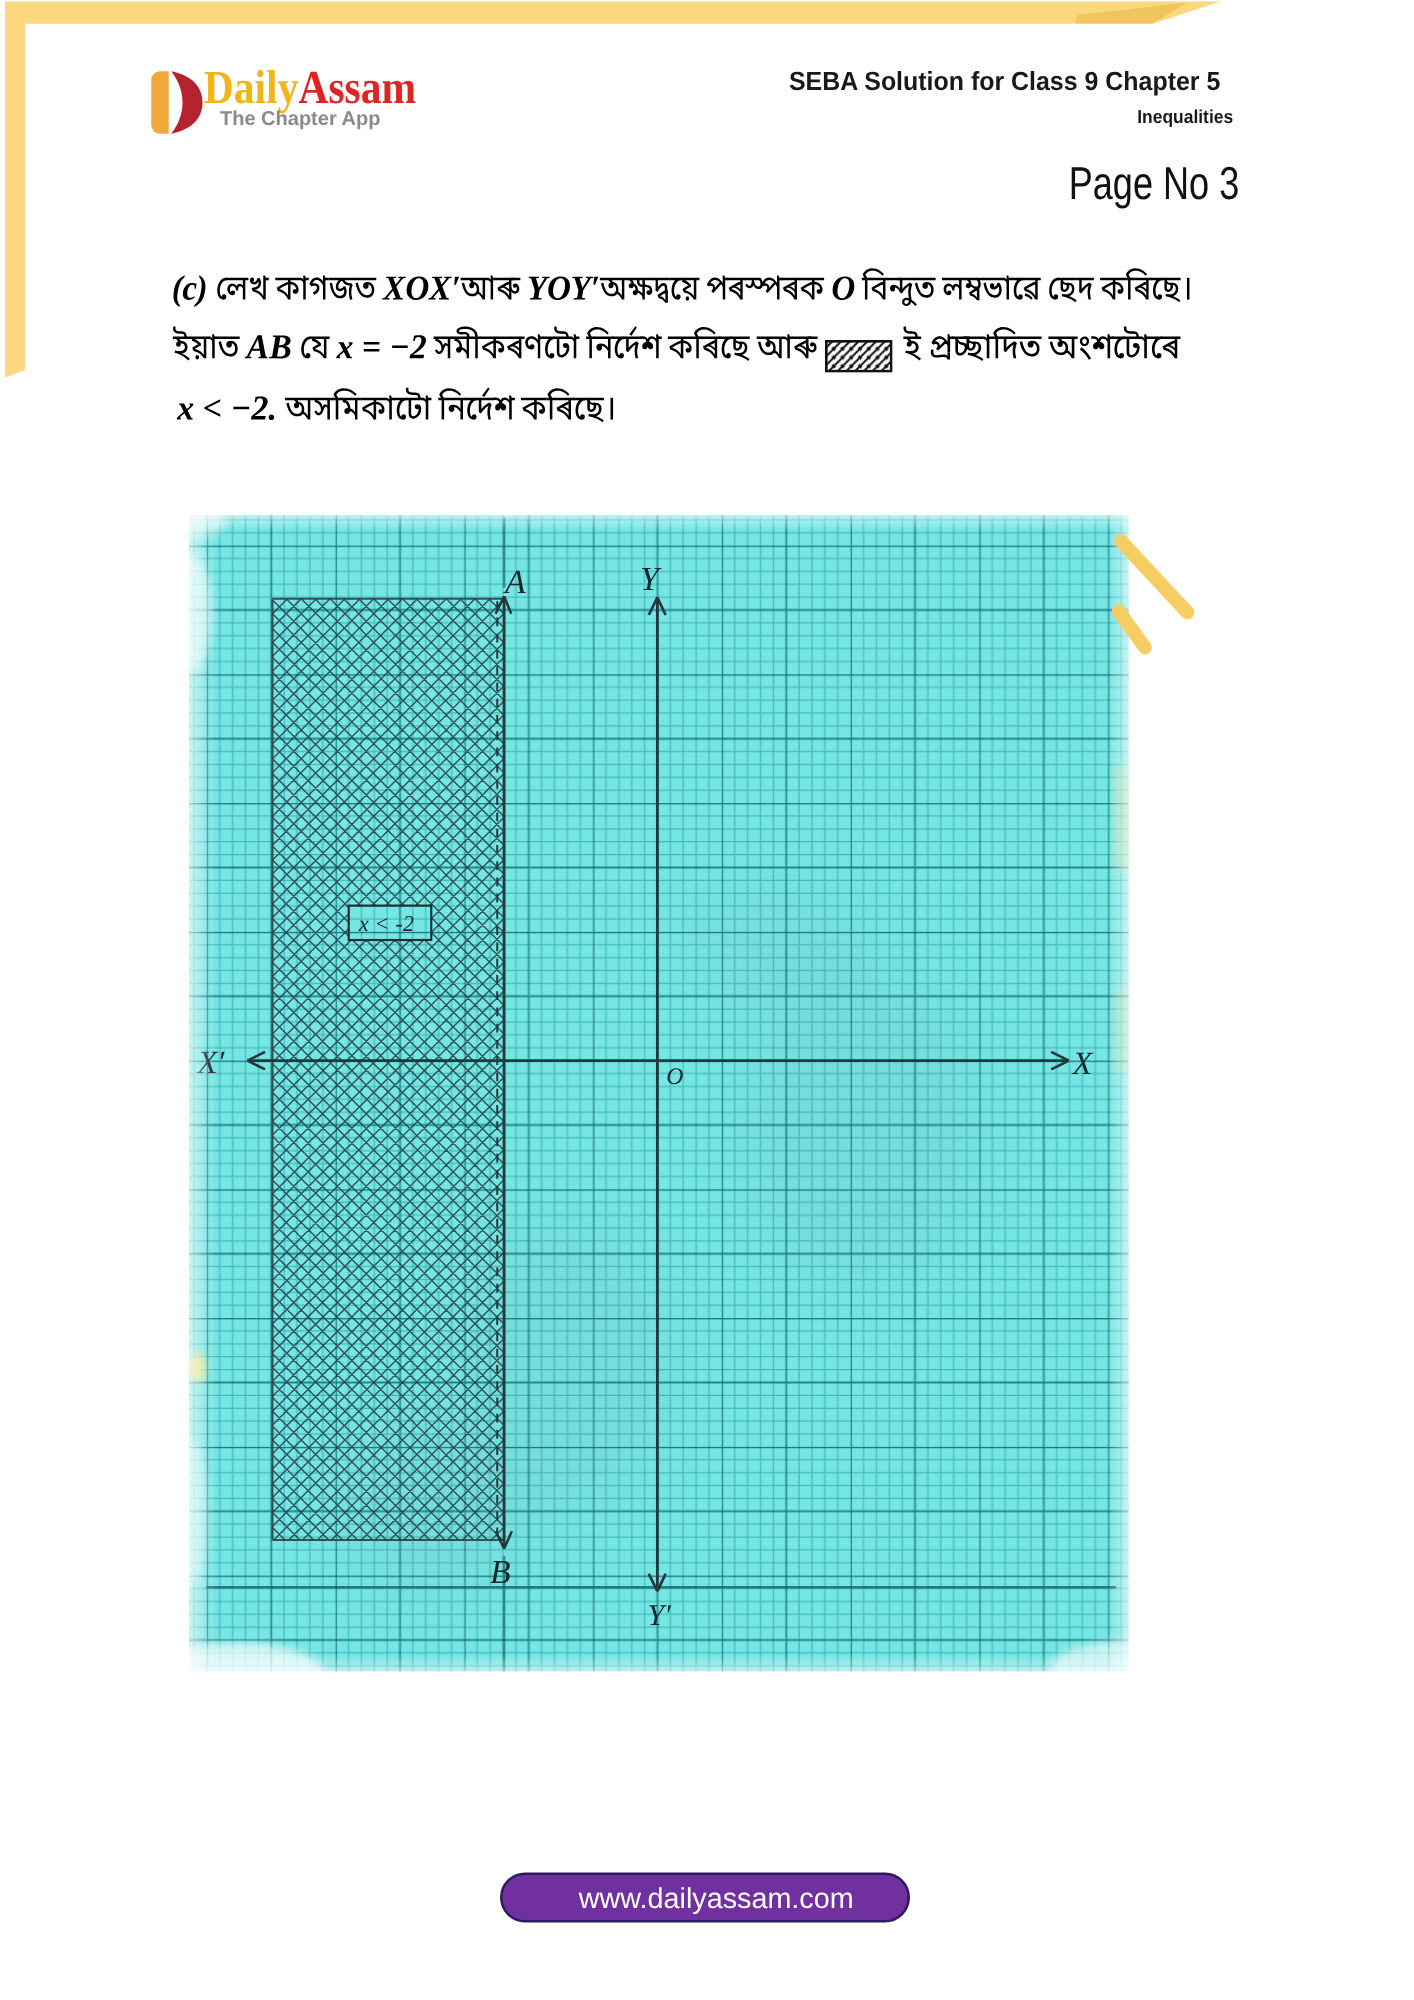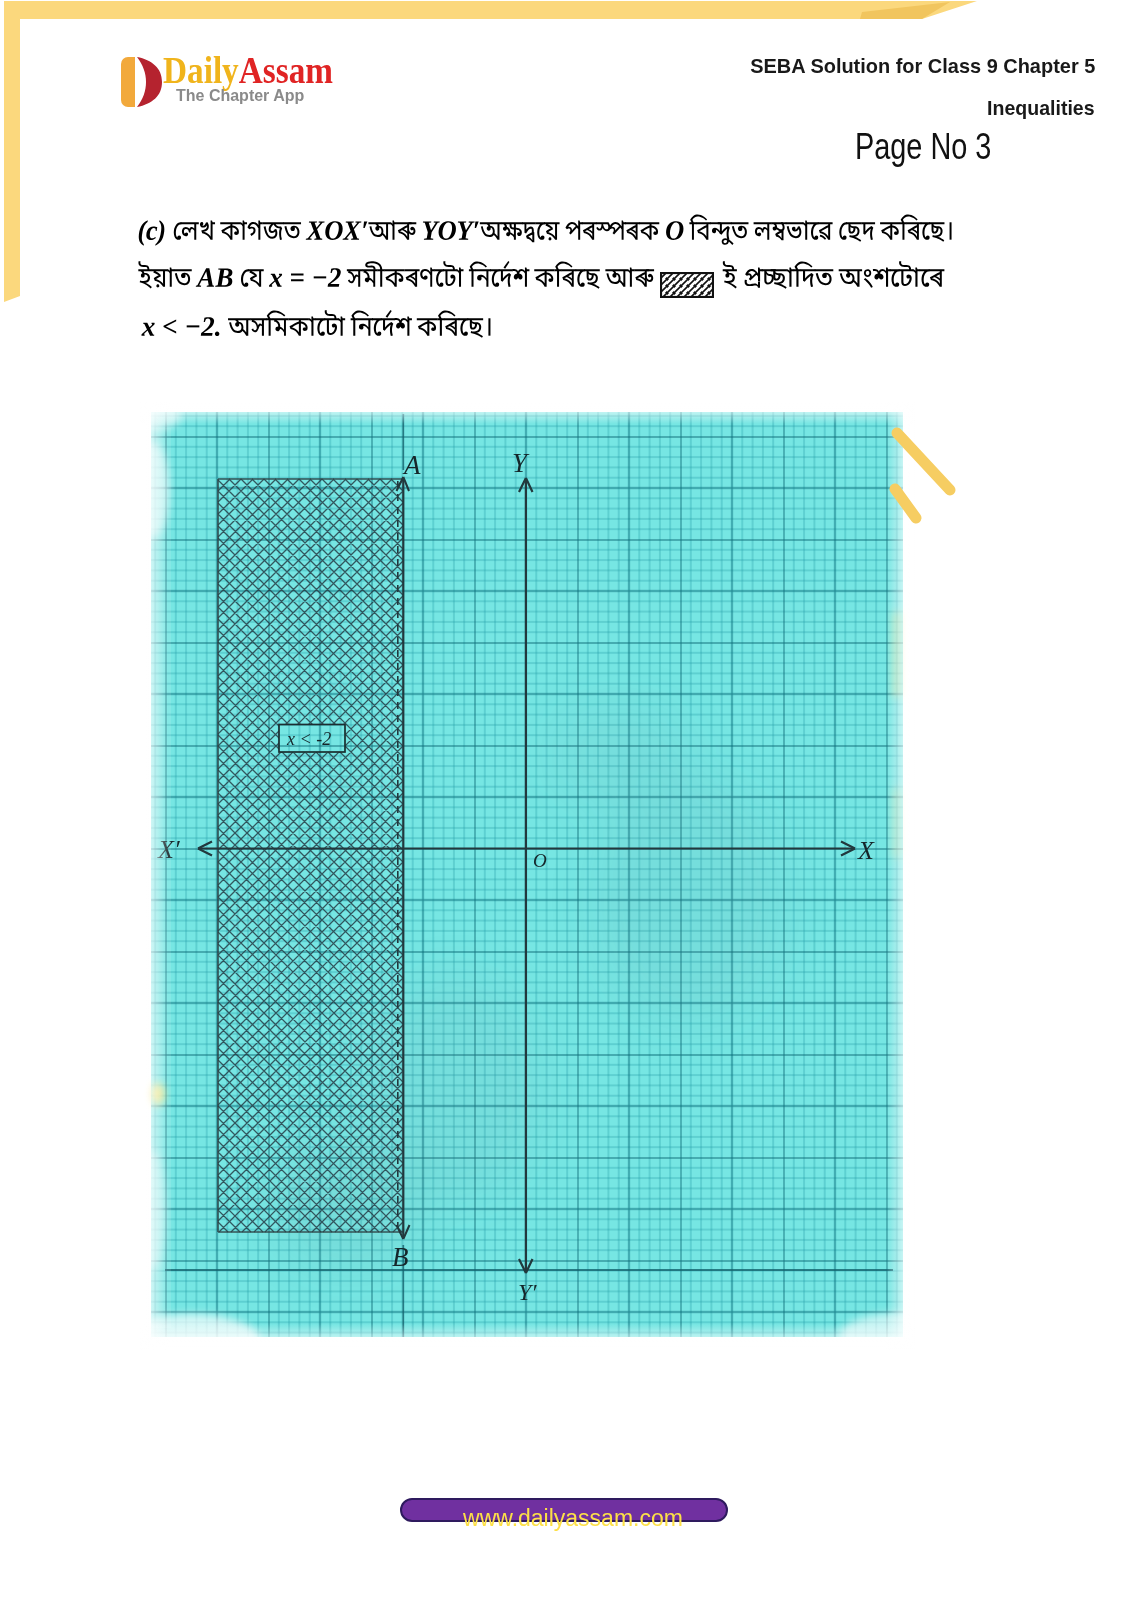--- a/index.html
+++ b/index.html
@@ -1,17 +1,17 @@
 <!DOCTYPE html>
 <html><head>
 <meta charset="utf-8">
 <style>
 html,body{margin:0;padding:0;background:#fff;}
 #page{position:relative;width:1131px;height:1600px;background:#fff;overflow:hidden;font-family:"Liberation Sans",sans-serif;text-decoration:underline;}
-.hdr{position:absolute;right:36px;text-align:right;font-weight:bold;color:#191919;}
+.hdr{position:absolute;right:36px;text-align:center;font-weight:bold;color:#191919;}
 </style>
 </head>
 <body>
 <div id="page">
 
 <div style="position:absolute;left:0;top:0;width:1000px;height:310px;background:#fbd87d;clip-path:polygon(4px 1px,977px 1px,922px 19px,20px 19px,20px 296px,4px 302px);"></div>
 
 <div style="position:absolute;left:860px;top:2px;width:95px;height:17px;background:#f1c55e;clip-path:polygon(2px 10px,90px 0px,62px 17px,0px 17px);"></div>
 
 <div style="position:absolute;left:121px;top:57px;width:14px;height:50px;background:#f2a93b;border-radius:7px 0 0 7px;"></div>
@@ -19,21 +19,21 @@
 <svg style="position:absolute;left:134px;top:56px;" width="30" height="52" viewBox="0 0 30 52">
       <path d="M3 1 C18 4 28 12 28 26 C28 40 18 48 3 51 C9 43 12 35 12 26 C12 17 9 9 3 1 Z" fill="#b5232f"></path>
     </svg>
 
 <div style="position:absolute;left:163px;top:48px;font-family:'Liberation Serif',serif;font-weight:bold;font-size:38px;white-space:nowrap;transform:scaleX(0.875);transform-origin:0 0;"><span style="color:#f0b41c;">Daily</span><span style="color:#e02424;">Assam</span></div>
 
 <div style="position:absolute;left:176px;top:87px;font-weight:bold;font-size:16px;color:#8a8a8a;white-space:nowrap;">The Chapter App</div>
 
 <div class="hdr" style="top:54px;font-size:21px;width:600px;"><span style="display:inline-block;transform:scaleX(0.95);transform-origin:100% 0;">SEBA Solution for Class 9 Chapter 5</span></div>
 
-<div class="hdr" style="top:96px;font-size:21px;width:300px;"><span style="display:inline-block;transform:scaleX(0.93);transform-origin:100% 0;">Inequalities</span></div>
+<div class="hdr" style="top:85px;font-size:15px;width:300px;"><span style="display:inline-block;transform:scaleX(0.93);transform-origin:100% 0;">Inequalities</span></div>
 
 <div style="position:absolute;left:855px;top:126px;font-size:37px;color:#111;white-space:nowrap;transform:scaleX(0.78);transform-origin:0 0;">Page No 3</div>
 
 <div style="position:absolute;left:127.6px;top:203.5px;transform:scale(0.944,1);transform-origin:0 0;"><svg xmlns="http://www.w3.org/2000/svg" xmlns:xlink="http://www.w3.org/1999/xlink" width="885" height="58" viewBox="0 0 885 58">
 <defs>
 <g>
 <g id="ta-0-0">
 <path d="M4.6 -1.6C4.6 1.2 5.4 3.2 6.8 4.5L6.5 6C4.8 4.9 3.4 3.7 2.6 2.3C1.8 0.8 1.4 -0.9 1.4 -3C1.4 -4.5 1.6 -6.2 2 -8.1C2.4 -10 3 -11.7 3.7 -13C4.4 -14.4 5.3 -15.6 6.5 -16.6C7.6 -17.6 9.1 -18.5 11 -19.4L10.7 -17.7C9.5 -16.9 8.4 -15.7 7.5 -14.1C6.7 -12.6 6 -10.5 5.4 -8C4.9 -5.5 4.6 -3.4 4.6 -1.6 ZM4.6 -1.6 "></path>
 </g>
 <g id="ta-0-1">
@@ -694,14 +694,14 @@
 <rect x="886" y="402" width="29" height="948" fill="url(#fadeR)"></rect>
 <rect x="140" y="402" width="775" height="22" fill="url(#fadeT)"></rect>
 <rect x="140" y="1324" width="775" height="26" fill="url(#fadeB)"></rect>
 
 <g stroke="#f6cd62" stroke-width="11" stroke-linecap="round" fill="none">
 <path d="M897 433L950 490"></path>
 <path d="M895 489L916 518"></path>
 </g>
 </svg>
 
-<div style="position:absolute;left:400px;top:1498px;width:328px;height:24px;background:#7030a0;border:2px solid #2e1a5e;border-radius:21px;box-sizing:border-box;text-align:center;line-height:36px;font-size:23px;color:#fde047;padding-left:18px;">www.dailyassam.com</div>
+<div style="position:absolute;left:400px;top:1498px;width:328px;height:40px;background:#7030a0;border:2px solid #2e1a5e;border-radius:21px;box-sizing:border-box;text-align:center;line-height:36px;font-size:23px;color:#ffffff;padding-left:18px;">www.dailyassam.com</div>
 </div>
 
 </body></html>

